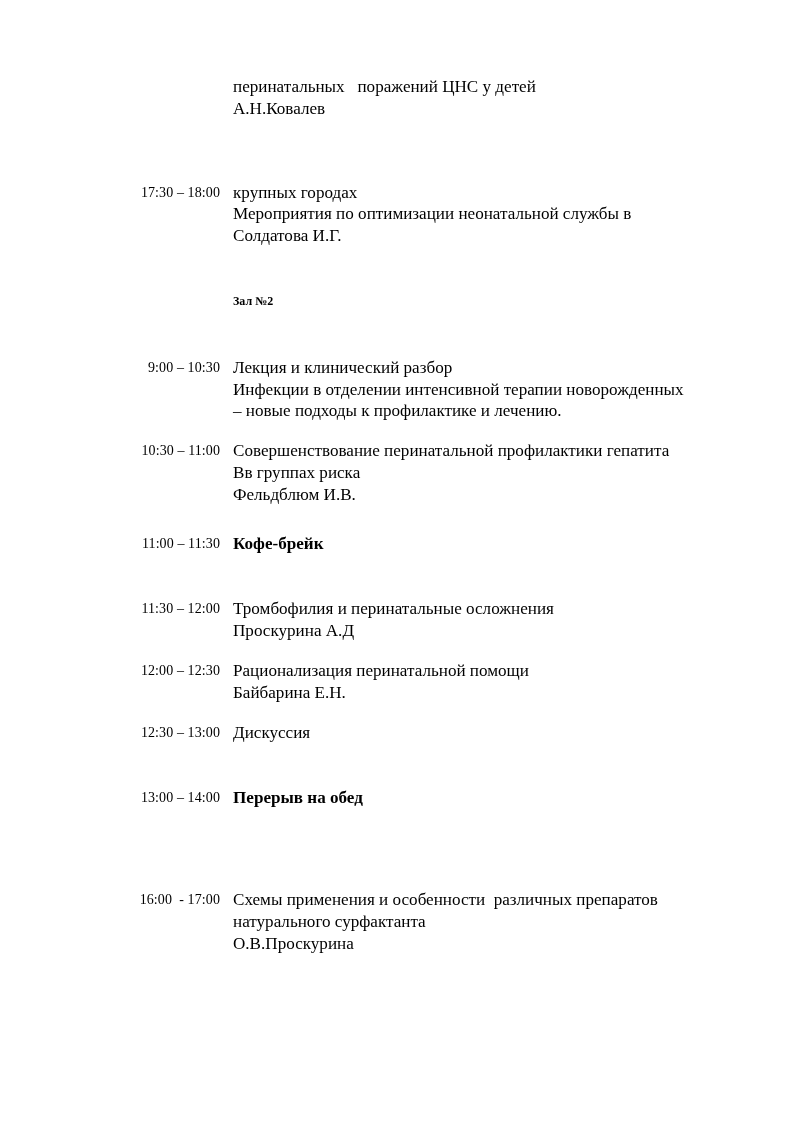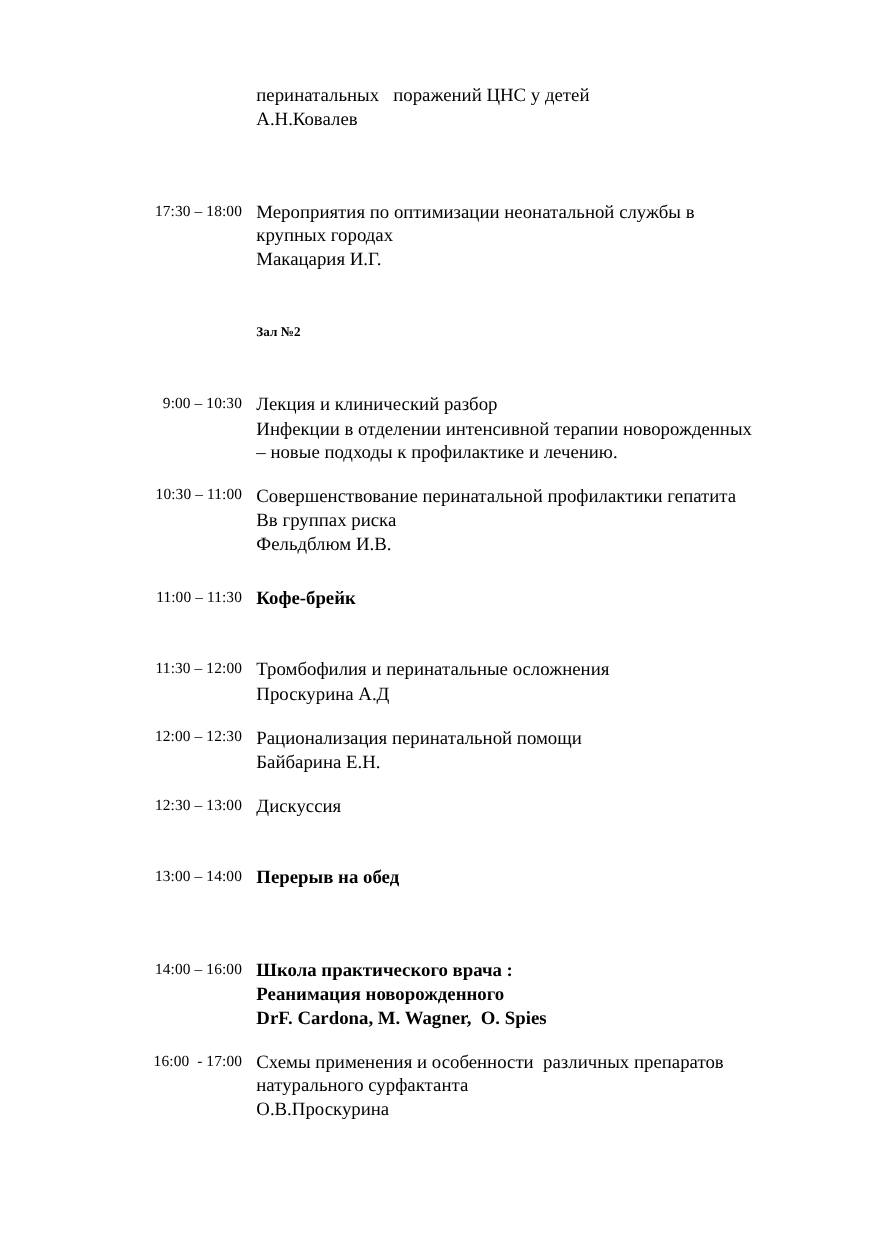--- a/index.html
+++ b/index.html
@@ -96,23 +96,23 @@
         <div class="line">перинатальных   поражений ЦНС у детей</div>
         <div class="line">А.Н.Ковалев</div>
       </div>
     </div>
 
     <div class="gap-xl"></div>
 
     <div class="row">
       <div class="time-cell">17:30 – 18:00</div>
       <div class="body-cell">
+        <div class="line">крупных городах</div>
         <div class="line">Мероприятия по оптимизации неонатальной службы в</div>
-        <div class="line">крупных городах</div>
-        <div class="line">Макацария И.Г.</div>
+        <div class="line">Солдатова И.Г.</div>
       </div>
     </div>
 
     <div class="gap-l"></div>
 
     <div class="row">
       <div class="time-cell"></div>
       <div class="body-cell">
         <div class="section-heading">Зал №2</div>
       </div>
@@ -182,28 +182,20 @@
 
     <div class="row">
       <div class="time-cell">13:00 – 14:00</div>
       <div class="body-cell">
         <div class="line bold">Перерыв на обед</div>
       </div>
     </div>
 
     <div class="gap-xl"></div>
 
-    <div class="row">
-      <div class="time-cell">14:00 – 16:00</div>
-      <div class="body-cell">
-        <div class="line bold">Школа практического врача :</div>
-        <div class="line bold">Реанимация новорожденного</div>
-        <div class="line bold">DrF. Cardona, M. Wagner,  O. Spies</div>
-      </div>
-    </div>
 
     <div class="gap-s"></div>
 
     <div class="row">
       <div class="time-cell">16:00  - 17:00</div>
       <div class="body-cell">
         <div class="line">Схемы применения и особенности  различных препаратов</div>
         <div class="line">натурального сурфактанта</div>
         <div class="line">О.В.Проскурина</div>
       </div>

